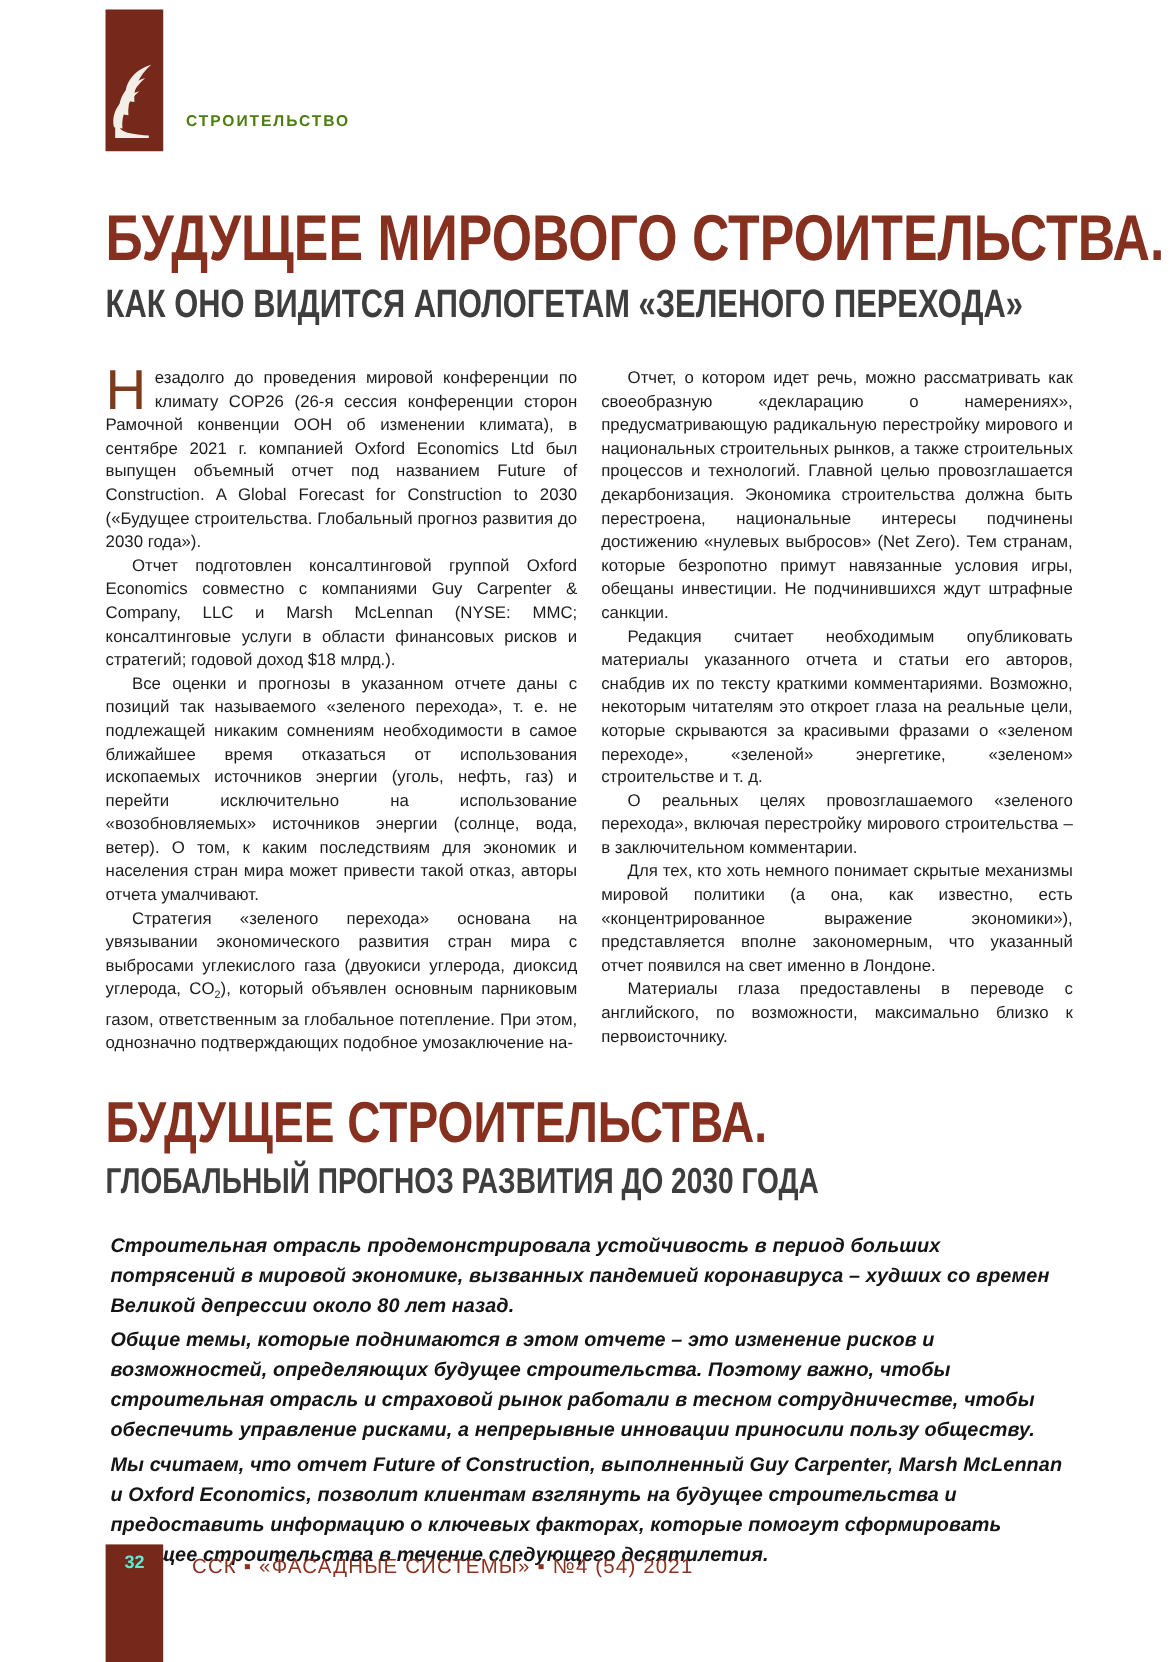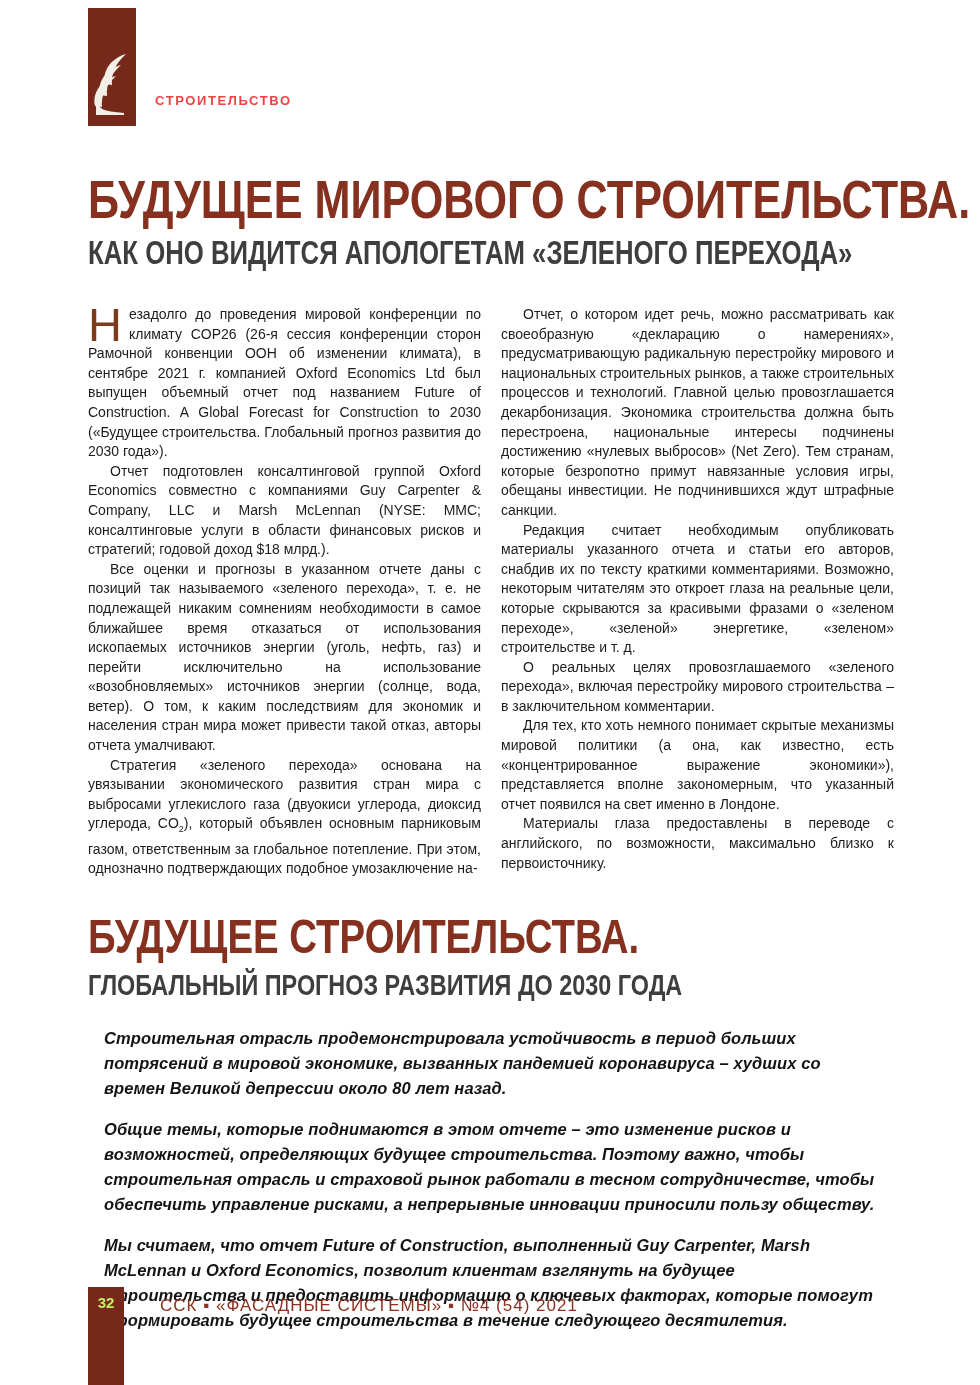--- a/index.html
+++ b/index.html
@@ -15,21 +15,21 @@
   
   .logo-block {
     position: absolute; left: 88px; top: 8px;
     width: 48px; height: 118px;
     background: #76291a;
   }
   .logo-block svg { display:block; width:100%; height:100%; }
   .section-label {
     position: absolute; left: 155px; top: 93px;
     font-size: 13px; font-weight: bold; letter-spacing: 1.6px;
-    color: #ef4444;
+    color: #4d7c0f;
   }
   .content { padding: 0 86px 0 88px; }
   .headline {
     margin: 172px 0 0 0;
     font-size: 54px; font-weight: bold; line-height: 1.0;
     color: #86301f; white-space: nowrap;
     transform: scaleX(0.80); transform-origin: left center;
     letter-spacing: 0;
   }
   .subheadline {
@@ -64,30 +64,30 @@
     transform: scaleX(0.80); transform-origin: left center;
   }
   .subheadline2 {
     margin: 9px 0 0 0;
     font-size: 30px; font-weight: bold; line-height: 1.0;
     color: #3e3e3e; white-space: nowrap;
     transform: scaleX(0.78); transform-origin: left center;
   }
   .lead-block { margin-top: 26px; }
   .lead-p {
-    margin: 16px; font-size: 16.5px; line-height: 25px;
+    margin: 4px; font-size: 16.5px; line-height: 25px;
     font-weight: bold; font-style: italic; color: #141414;
     text-align: left; letter-spacing: 0.1px;
   }
   
   .page-number-badge {
     position: absolute; left: 88px; top: 1287px;
-    width: 36px; height: 98px;
+    width: 48px; height: 98px;
     background: #76291a;
-    color: #bef264; font-weight: bold; font-size: 15px;
+    color: #5eead4; font-weight: bold; font-size: 15px;
     text-align: center; padding-top: 7px; box-sizing: border-box;
   }
   .journal-line {
     position: absolute; left: 160px; top: 1296px;
     font-size: 17px; letter-spacing: 1px;
     color: #8a3120;
   }
 </style>
 </head>
 <body>

